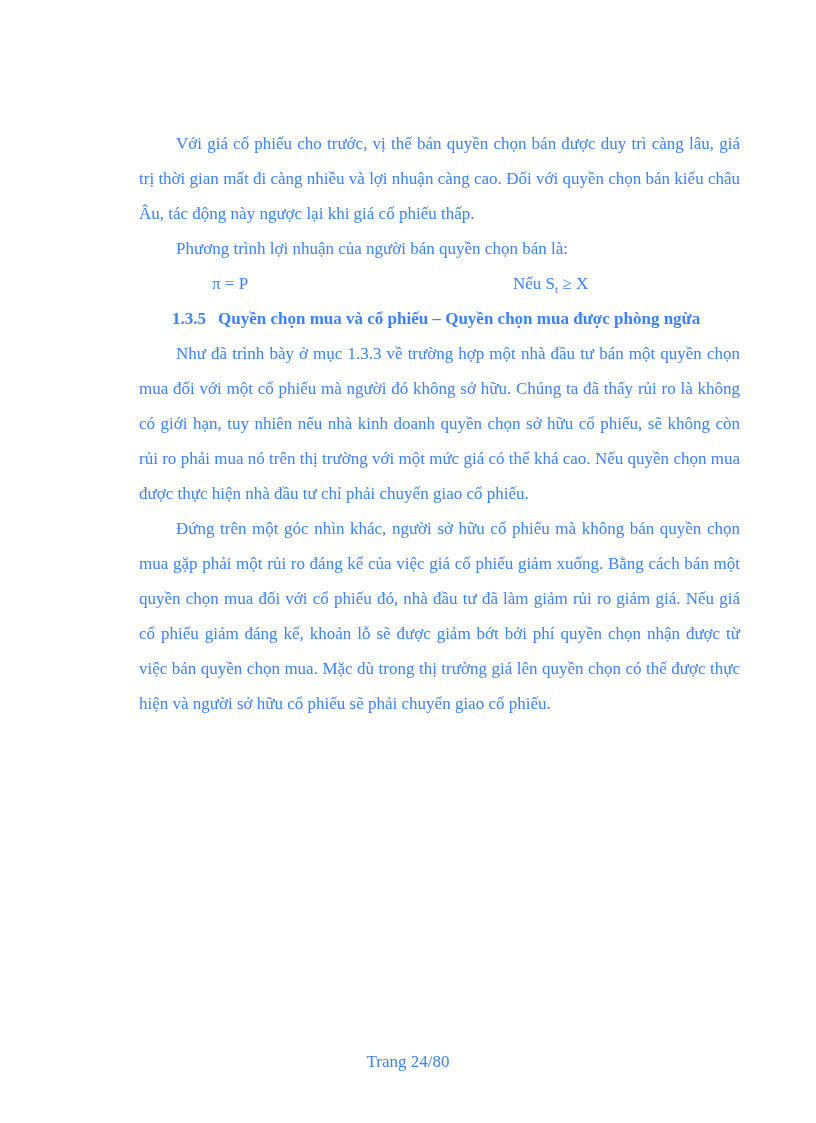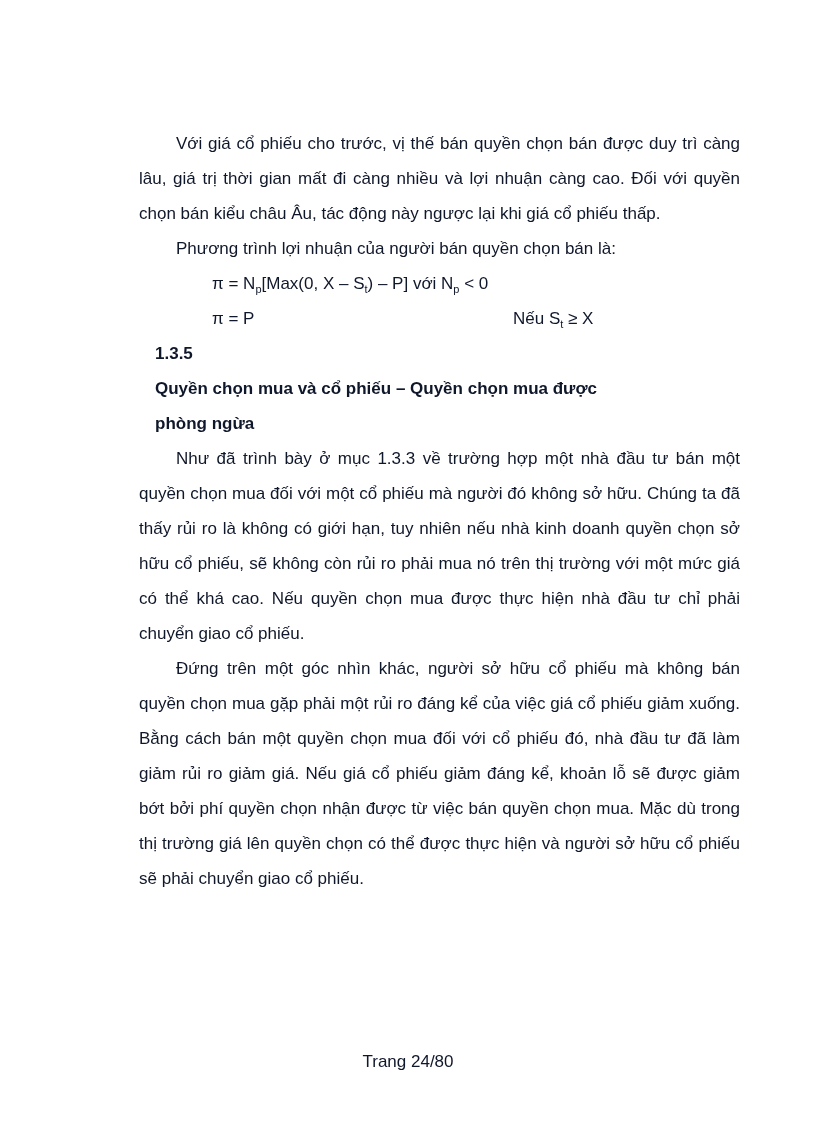--- a/index.html
+++ b/index.html
@@ -2,24 +2,24 @@
 <html><head>
 <meta charset="utf-8">
 <style>
   * { box-sizing: border-box; }
   html, body { margin: 0; padding: 0; background: #ffffff; }
   .page {
     position: relative;
     width: 816px;
     height: 1123px;
     background: #ffffff;
-    font-family: Liberation Sans, sans-serif;
+    font-family: Liberation Serif, serif;
     font-size: 17px;
     line-height: 35px;
-    color: #0f172a;
+    color: #3b82f6;
     overflow: hidden;
   }
   .content {
     position: absolute;
     left: 139px;
     top: 126px;
     width: 601px;
   }
   .para {
     margin: 0;
@@ -35,23 +35,22 @@
     position: absolute;
     left: 374px;
     top: 0;
   }
   sub {
     font-size: 11px;
     line-height: 0;
   }
   .heading {
     display: flex;
-    margin-left: 16px;
+    margin-left: 33px;
     font-weight: bold;
-    flex-direction: column;
   }
   .h-num { width: 46px; flex: none; }
   .h-text { max-width: 492px; }
   .footer {
     position: absolute;
     left: 0;
     top: 1044px;
     width: 100%;
     text-align: center;
   }
@@ -59,21 +58,20 @@
 </head>
 <body>
 
 <div class="page">
   <div class="content">
 
     <p class="para">Với giá cổ phiếu cho trước, vị thế bán quyền chọn bán được duy trì càng lâu, giá trị thời gian mất đi càng nhiều và lợi nhuận càng cao. Đối với quyền chọn bán kiểu châu Âu, tác động này ngược lại khi giá cổ phiếu thấp.</p>
 
     <p class="para">Phương trình lợi nhuận của người bán quyền chọn bán là:</p>
 
-    <div class="formula"><span>π = N</span><sub>p</sub><span>[Max(0, X – S</span><sub>t</sub><span>) – P] với N</span><sub>p</sub><span> &lt; 0</span></div>
 
 
 
     <div class="formula"><span>π = P</span><span class="f-cond"><span>Nếu S</span><sub>t</sub><span> ≥ X</span></span></div>
 
     <div class="heading">
       <span class="h-num">1.3.5</span>
       <span class="h-text">Quyền chọn mua và cổ phiếu – Quyền chọn mua được phòng ngừa</span>
     </div>
 

